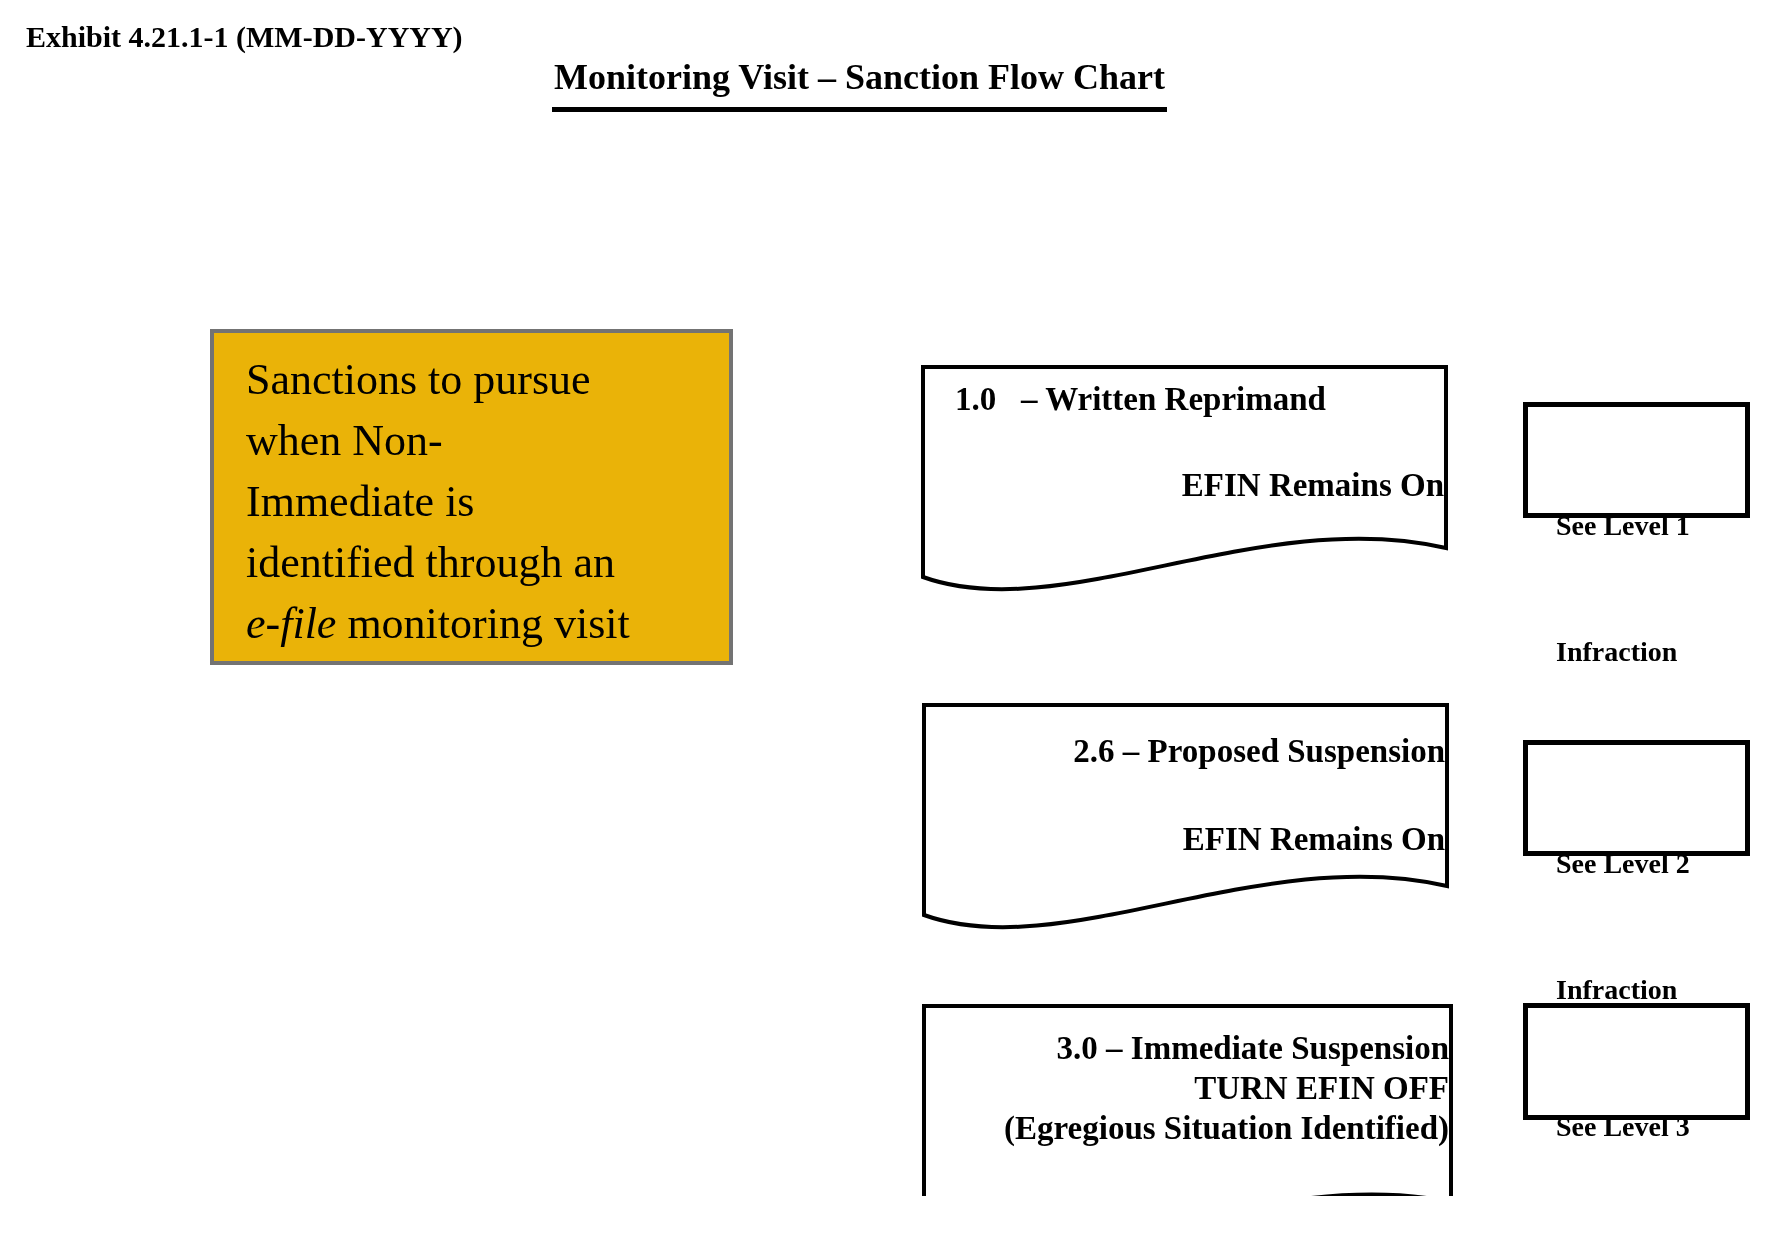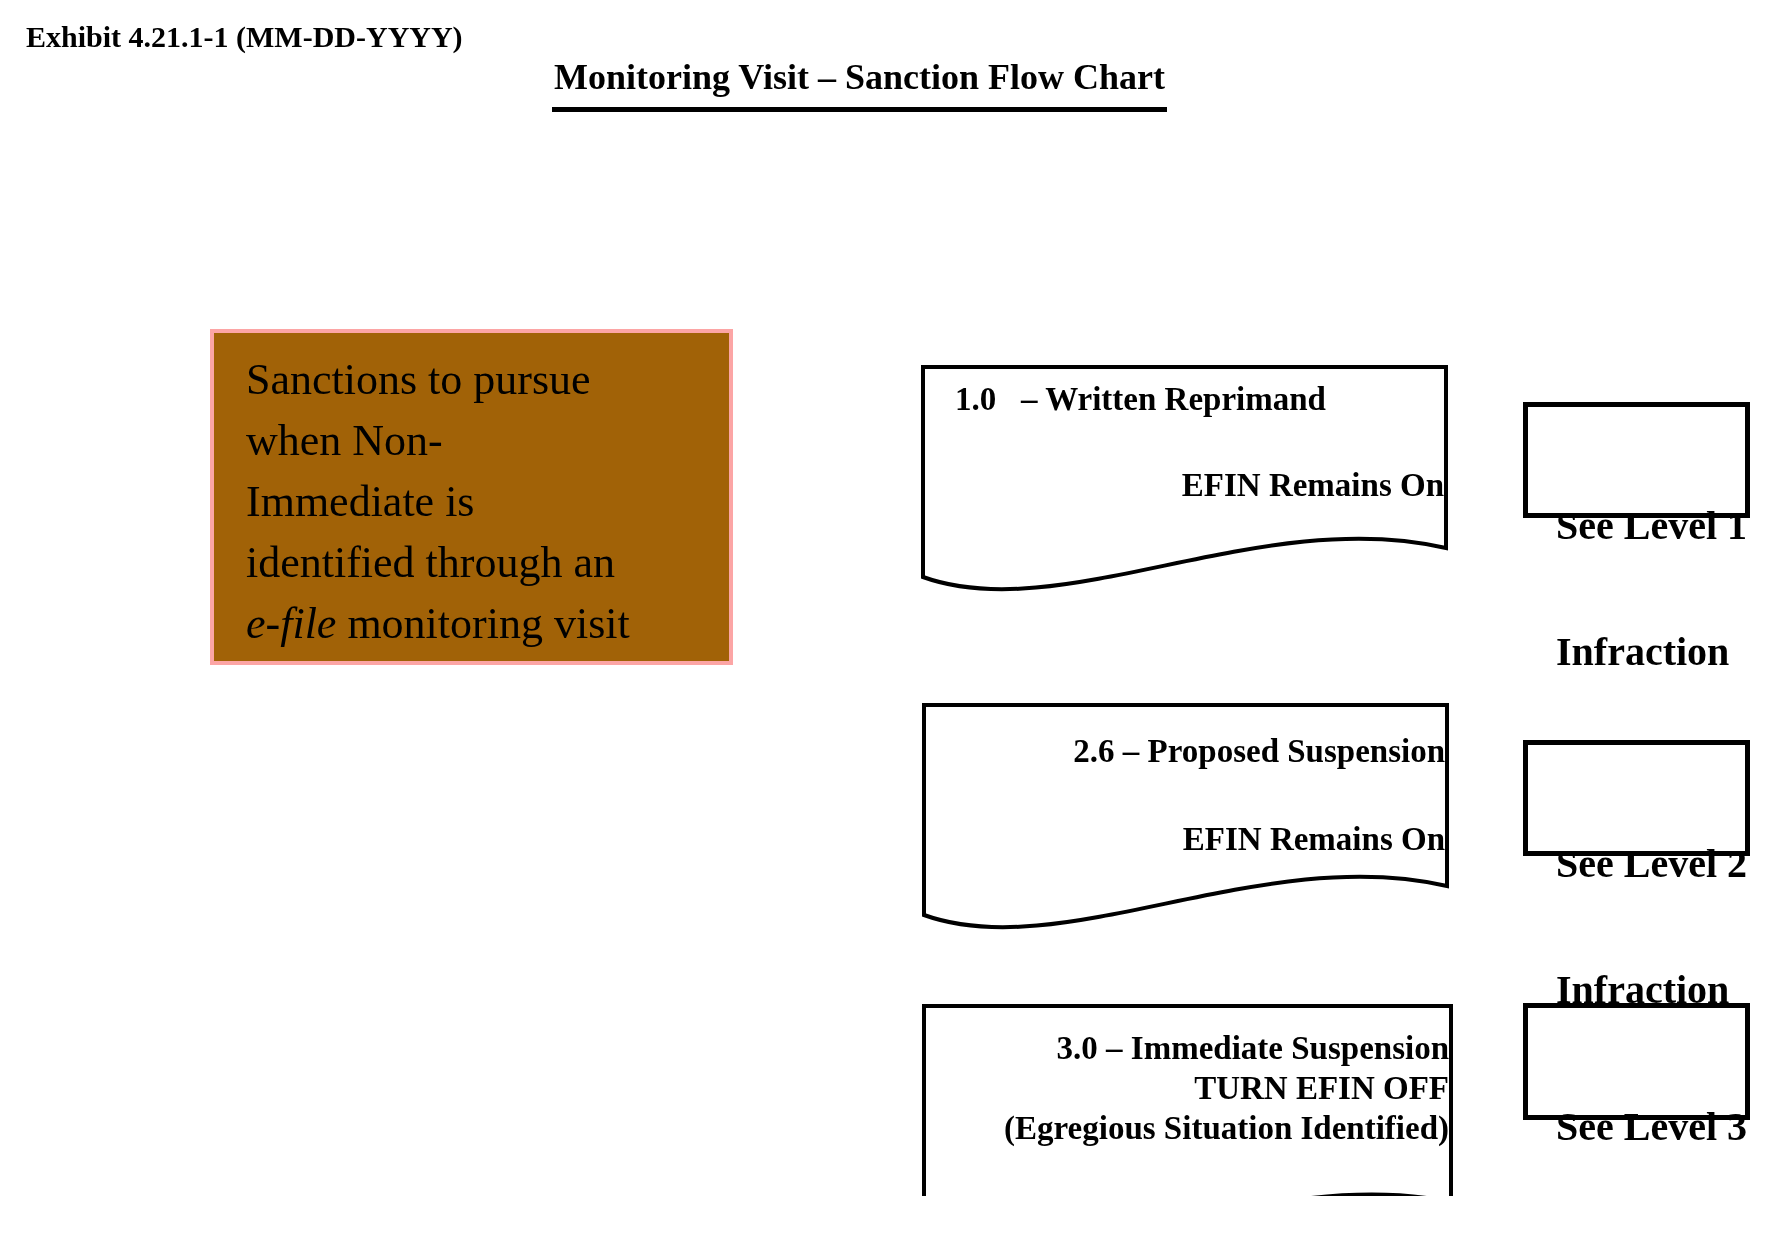--- a/index.html
+++ b/index.html
@@ -34,22 +34,22 @@
     padding: 0 2px 8px 2px;
     border-bottom: 5px solid #000000;
     white-space: pre;
   }
   .intro-box {
     position: absolute;
     left: 210px;
     top: 329px;
     width: 523px;
     height: 336px;
-    border: 4px solid #fca5a5;
-    background: #a16207;
+    border: 4px solid #737373;
+    background: #eab308;
     padding: 16px 28px 0 32px;
     font-size: 44px;
     line-height: 61px;
     font-weight: normal;
   }
   .intro-line { white-space: pre; }
   .intro-line em { font-style: italic; }
 
   .doc {
     position: absolute;
@@ -80,21 +80,21 @@
   .doc3 .line-a { margin-top: 24px; }
 
   .see-box {
     position: absolute;
     left: 1523px;
     width: 227px;
     height: 116px;
     border: 5px solid #000000;
     background: #ffffff;
     padding: 14px 8px 0 28px;
-    font-size: 40px;
+    font-size: 28px;
     font-weight: bold;
     line-height: 42px;
     white-space: pre;
   }
   .see-1 { top: 402px; }
   .see-2 { top: 740px; }
   .see-3 { top: 1003px; height: 117px; }
 </style>
 </head>
 <body>

